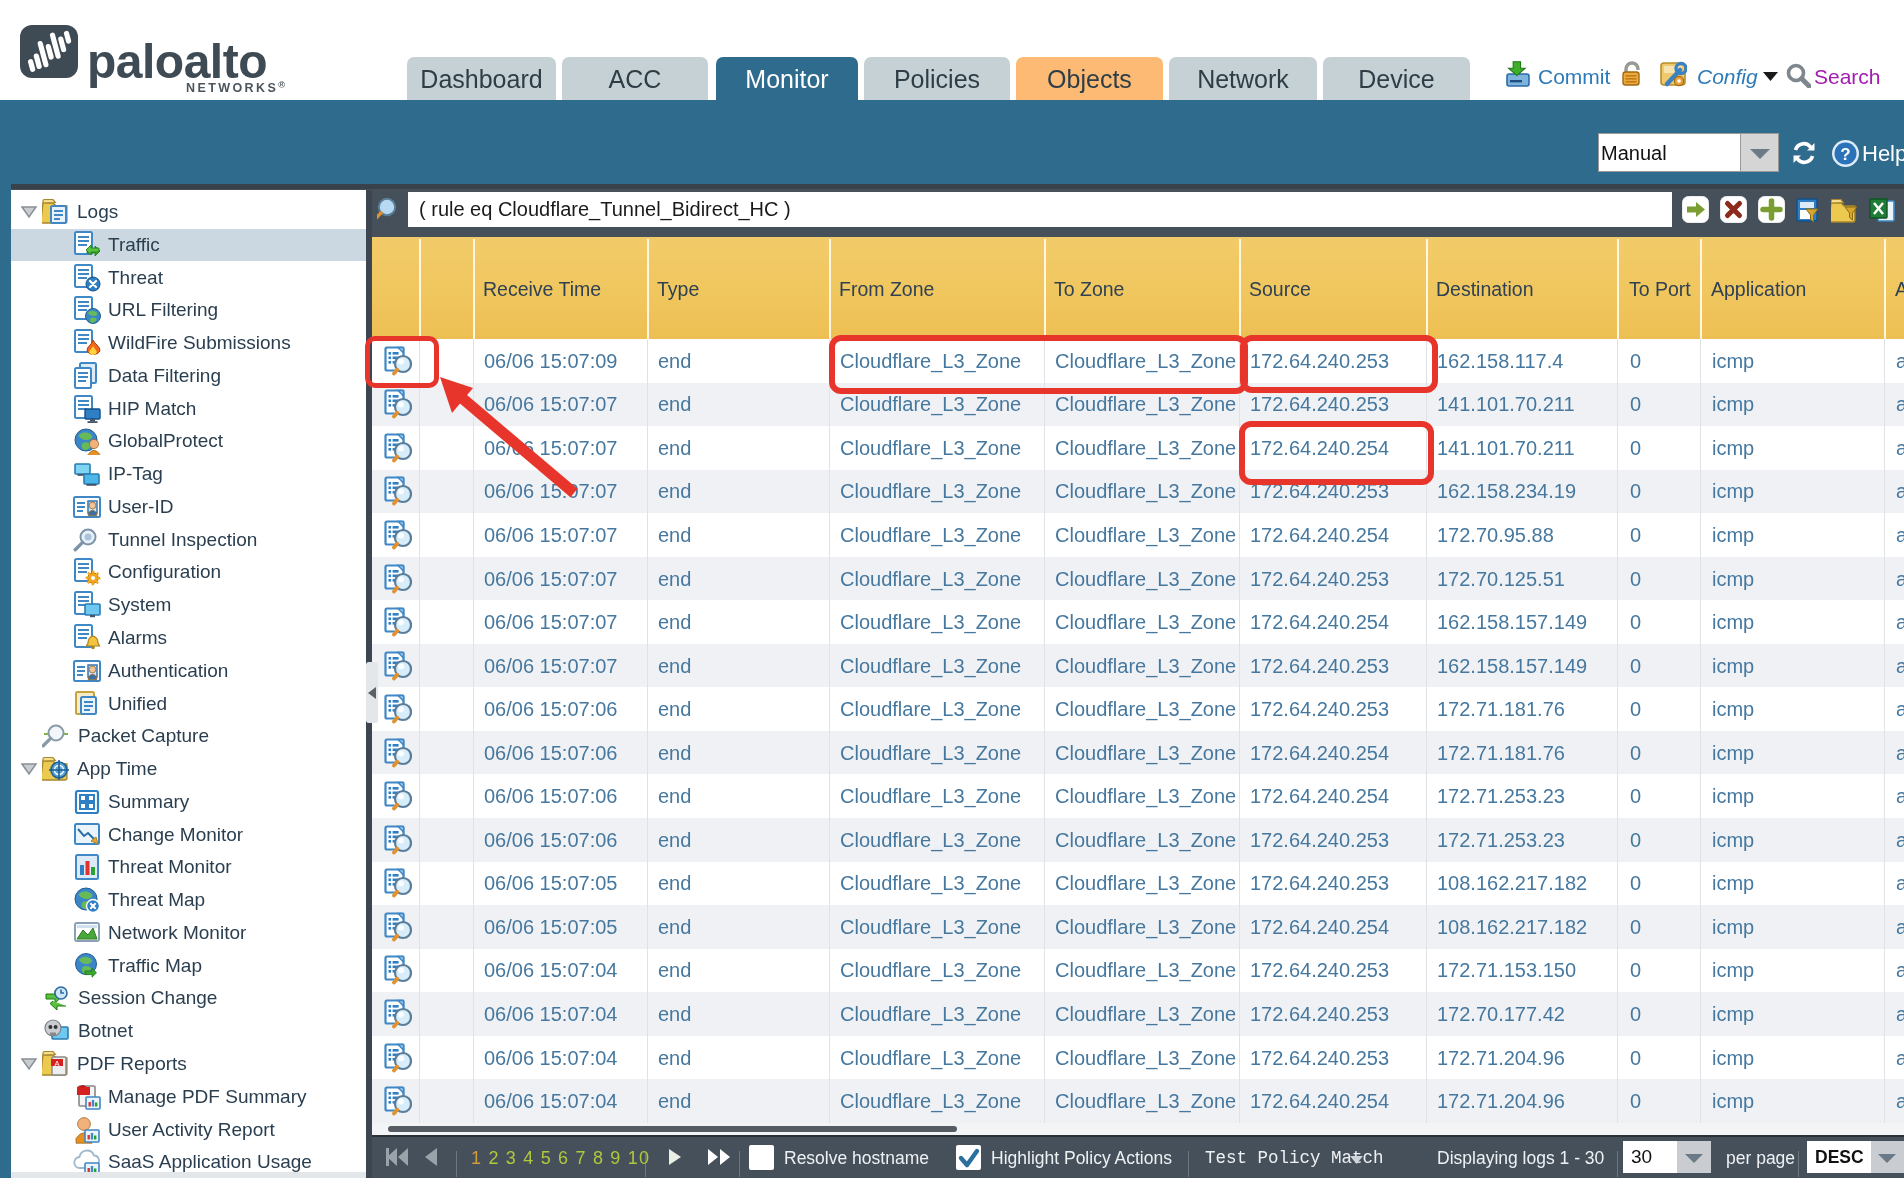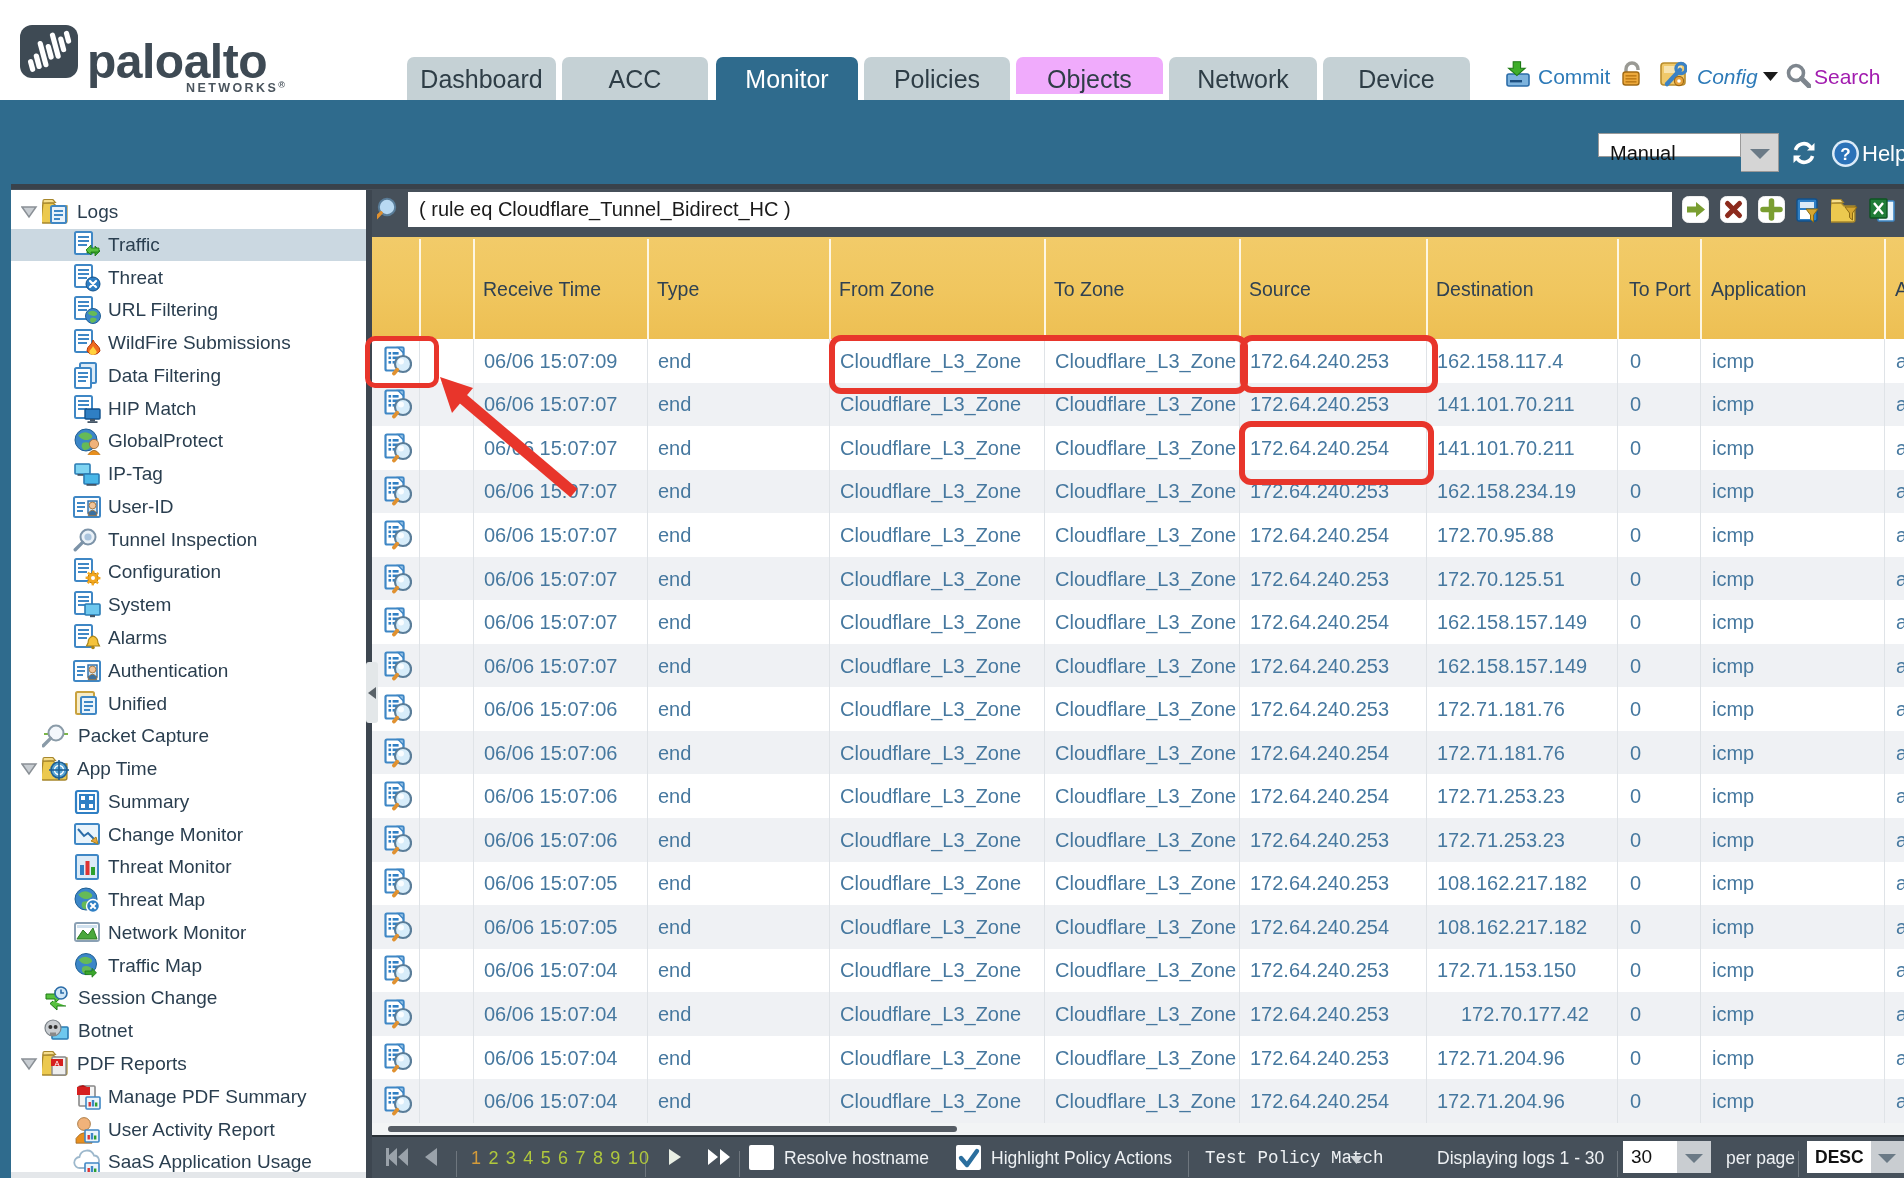--- a/index.html
+++ b/index.html
@@ -19,21 +19,21 @@
       <rect x="41" y="12" width="5.2" height="16" rx="2.6" fill="#fff"></rect>
       <rect x="48" y="8" width="5.2" height="13" rx="2.6" fill="#fff"></rect>
     </g>
   </svg>
 <div class="ab" style="left:87px;top:34px;font-size:48px;font-weight:bold;letter-spacing:-0.5px;color:#3e4a54;">paloalto</div>
 <div class="ab" style="left:186px;top:80px;font-size:12.5px;font-weight:bold;letter-spacing:2.4px;color:#4b555e;">NETWORKS<span style="font-size:9px;vertical-align:4px;">®</span></div>
 <div class="ab" style="left:407px;top:57px;width:149px;height:43px;background:#c5d1d5;border-radius:7px 7px 0 0;color:#2e3d46;font-size:25px;text-align:center;line-height:44px;">Dashboard</div>
 <div class="ab" style="left:562px;top:57px;width:146px;height:43px;background:#c5d1d5;border-radius:7px 7px 0 0;color:#2e3d46;font-size:25px;text-align:center;line-height:44px;">ACC</div>
 <div class="ab" style="left:716px;top:57px;width:142px;height:43px;background:#2f6b8d;border-radius:7px 7px 0 0;color:#fff;font-size:25px;text-align:center;line-height:44px;">Monitor</div>
 <div class="ab" style="left:864px;top:57px;width:146px;height:43px;background:#c5d1d5;border-radius:7px 7px 0 0;color:#2e3d46;font-size:25px;text-align:center;line-height:44px;">Policies</div>
-<div class="ab" style="left:1016px;top:57px;width:147px;height:37px;background:#f0abfc;border-radius:7px 7px 0 0;color:#2e3d46;font-size:25px;text-align:center;line-height:44px;">Objects</div>
+<div class="ab" style="left:1016px;top:57px;width:147px;height:43px;background:#fdba74;border-radius:7px 7px 0 0;color:#2e3d46;font-size:25px;text-align:center;line-height:44px;">Objects</div>
 <div class="ab" style="left:1169px;top:57px;width:148px;height:43px;background:#c5d1d5;border-radius:7px 7px 0 0;color:#2e3d46;font-size:25px;text-align:center;line-height:44px;">Network</div>
 <div class="ab" style="left:1323px;top:57px;width:147px;height:43px;background:#c5d1d5;border-radius:7px 7px 0 0;color:#2e3d46;font-size:25px;text-align:center;line-height:44px;">Device</div>
 <svg style="position:absolute;left:1504px;top:60px;" width="28" height="28" viewBox="0 0 28 28">
     <rect x="3" y="14" width="22" height="12" rx="2" fill="#7db3dd" stroke="#2b6ca8" stroke-width="1.6"></rect>
     <rect x="6" y="20" width="12" height="2.4" fill="#1d4f80"></rect>
     <path d="M10 3 h8 v7 h5 l-9 8 -9 -8 h5z" fill="#3fae2a" stroke="#1d7a14" stroke-width="1.2" transform="translate(0,-1) scale(0.92)"></path>
   </svg>
 <div class="ab" style="left:1538px;top:65px;font-size:21px;color:#2d7ab8;">Commit</div>
 <svg style="position:absolute;left:1618px;top:60px;" width="27" height="27" viewBox="0 0 27 27">
     <path d="M8 13 v-4 a6 6 0 0 1 12 0 v1" fill="none" stroke="#9a9a94" stroke-width="3.4"></path>
@@ -52,21 +52,21 @@
   </svg>
 <div class="ab" style="left:1697px;top:65px;font-size:21px;color:#2d7ab8;font-style:italic;">Config</div>
 <svg style="position:absolute;left:1762px;top:71px;" width="17" height="11" viewBox="0 0 17 11">
     <path d="M1 1 h15 l-7.5 9z" fill="#1a1a1a"></path>
   </svg>
 <svg style="position:absolute;left:1785px;top:62px;" width="26" height="26" viewBox="0 0 26 26">
     <circle cx="11" cy="11" r="7.5" fill="none" stroke="#7e868e" stroke-width="3.6"></circle>
     <line x1="16.5" y1="16.5" x2="24" y2="24" stroke="#7e868e" stroke-width="5" stroke-linecap="round"></line>
   </svg>
 <div class="ab" style="left:1814px;top:65px;font-size:21px;color:#a21caf;">Search</div>
-<div class="ab" style="left:1598px;top:133px;width:143px;height:24px;background:#fff;border:1px solid #999;font-size:20px;color:#111;line-height:39px;padding-left:11px;box-sizing:border-box;">Manual</div>
+<div class="ab" style="left:1598px;top:133px;width:143px;height:39px;background:#fff;border:1px solid #999;font-size:20px;color:#111;line-height:39px;padding-left:2px;box-sizing:border-box;">Manual</div>
 <div class="ab" style="left:1741px;top:133px;width:38px;height:39px;background:#d5d5d5;border:1px solid #999;border-left:0;box-sizing:border-box;"></div>
 <svg style="position:absolute;left:1749px;top:148px;" width="22" height="12" viewBox="0 0 22 12">
     <path d="M1 1 h20 l-10 10z" fill="#6b7a86"></path>
   </svg>
 <svg style="position:absolute;left:1790px;top:139px;" width="28" height="28" viewBox="0 0 28 28">
     <path d="M5.5 11 a8.5 8.5 0 0 1 14.5 -3.5 l2.5 2.5" fill="none" stroke="#fff" stroke-width="3.6"></path>
     <path d="M24.5 4 v7.5 h-7.5z" fill="#fff"></path>
     <path d="M22.5 17 a8.5 8.5 0 0 1 -14.5 3.5 l-2.5 -2.5" fill="none" stroke="#fff" stroke-width="3.6"></path>
     <path d="M3.5 24 v-7.5 h7.5z" fill="#fff"></path>
   </svg>
@@ -490,21 +490,21 @@
     <rect x="8.6" y="15" width="6" height="2.6" fill="#2f7fc4"></rect>
     <circle cx="19" cy="18" r="8" fill="#d8edfa" stroke="#5a7d99" stroke-width="2.2"></circle>
     <circle cx="17" cy="15.5" r="3" fill="#fff" opacity="0.85"></circle>
     <line x1="13.2" y1="23.8" x2="10" y2="27.5" stroke="#e09130" stroke-width="3.8" stroke-linecap="round"></line>
   </svg>
 <div class="cell" style="left:484px;top:1003.02px;">06/06 15:07:04</div>
 <div class="cell" style="left:658px;top:1003.02px;">end</div>
 <div class="cell" style="left:840px;top:1003.02px;">Cloudflare_L3_Zone</div>
 <div class="cell" style="left:1055px;top:1003.02px;">Cloudflare_L3_Zone</div>
 <div class="cell" style="left:1250px;top:1003.02px;">172.64.240.253</div>
-<div class="cell" style="left:1437px;top:1003.02px;margin-left:24px;">172.70.177.42</div>
+<div class="cell" style="left:1437px;top:1003.02px;">172.70.177.42</div>
 <div class="cell" style="left:1630px;top:1003.02px;">0</div>
 <div class="cell" style="left:1712px;top:1003.02px;">icmp</div>
 <div class="cell" style="left:1896px;top:1003.02px;">a</div>
 <div class="ab" style="left:372px;top:1035.80px;width:1532px;height:43.55px;background:#fff"></div>
 <svg style="position:absolute;left:384px;top:1042.575px;" width="28" height="30" viewBox="0 0 28 30">
     <rect x="1.5" y="1.5" width="18" height="23" rx="1.5" fill="#fff" stroke="#3f87c5" stroke-width="2.2"></rect>
     <path d="M14 1.5 h5.5 v5.5z" fill="#9ec7e8" stroke="#3f87c5" stroke-width="1.4"></path>
     <rect x="4.5" y="6" width="2.6" height="2.6" fill="#2f7fc4"></rect>
     <rect x="8.6" y="6" width="6" height="2.6" fill="#2f7fc4"></rect>
     <rect x="4.5" y="10.5" width="2.6" height="2.6" fill="#2f7fc4"></rect>

